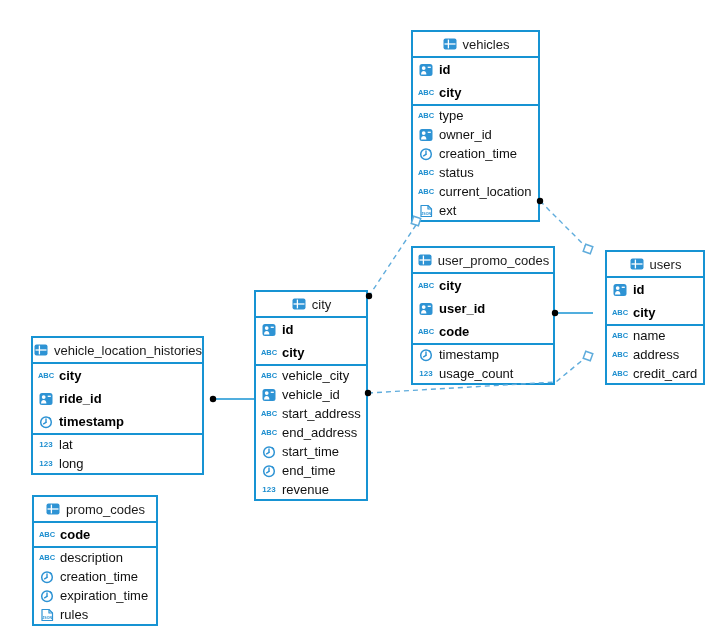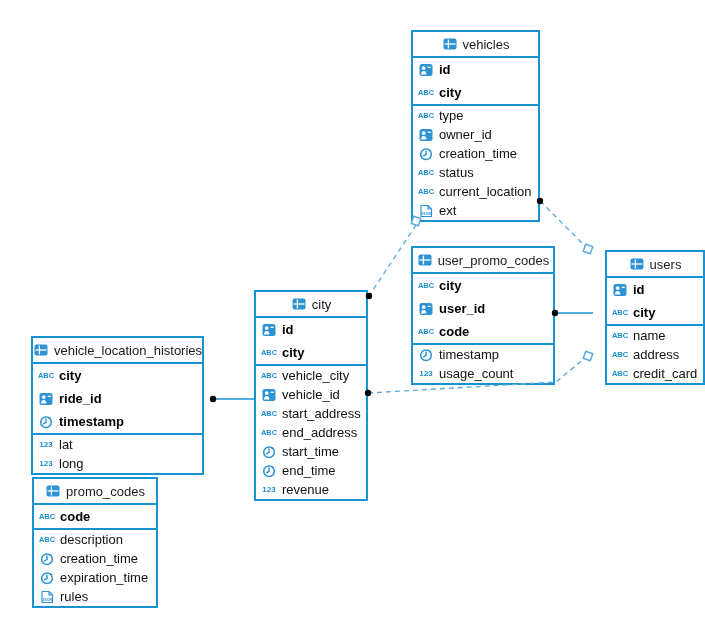--- a/index.html
+++ b/index.html
@@ -367,21 +367,21 @@
           <span class="lbl">lat</span>
         </div>
         <div class="er-row">
           <span class="type-ic">
             <span class="num-ic">123</span>
           </span>
           <span class="lbl">long</span>
         </div>
       </div>
     </div>
-    <div class="er-table" style="left: 32px; top: 477px; width: 126px;">
+    <div class="er-table" style="left: 32px; top: 495px; width: 126px;">
       <div class="er-header">
         <span class="type-ic">
           <svg width="14" height="14" viewBox="0 0 14 14">
       <rect x="0.5" y="1.5" width="13" height="11" rx="2" fill="#2e93d4"></rect>
       <line x1="1.5" y1="7" x2="12.5" y2="7" stroke="#fff" stroke-width="1.3"></line>
       <line x1="5.4" y1="2.6" x2="5.4" y2="11.4" stroke="#fff" stroke-width="1.3"></line>
     </svg>
         </span>
         <span class="lbl">promo_codes</span>
       </div>

